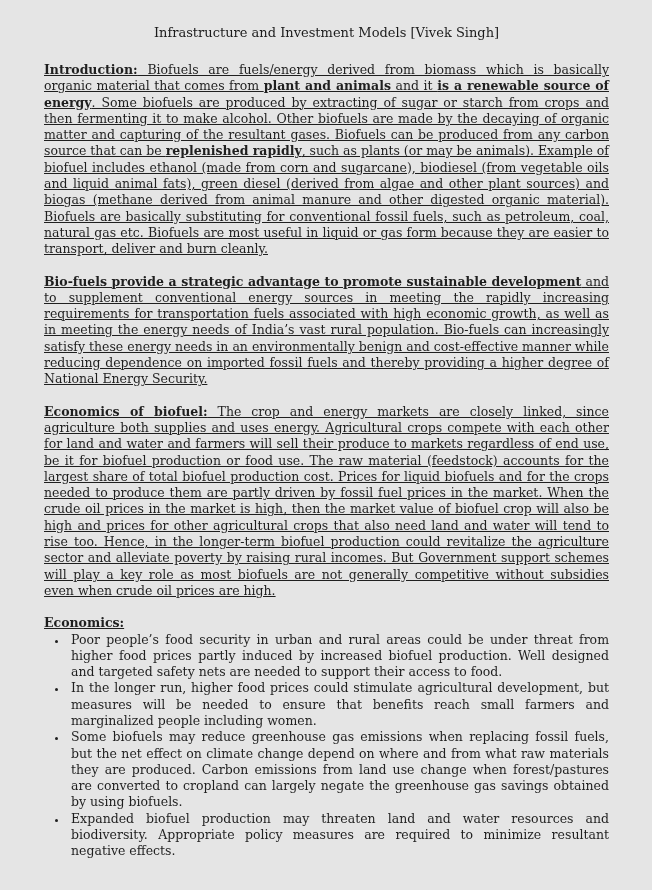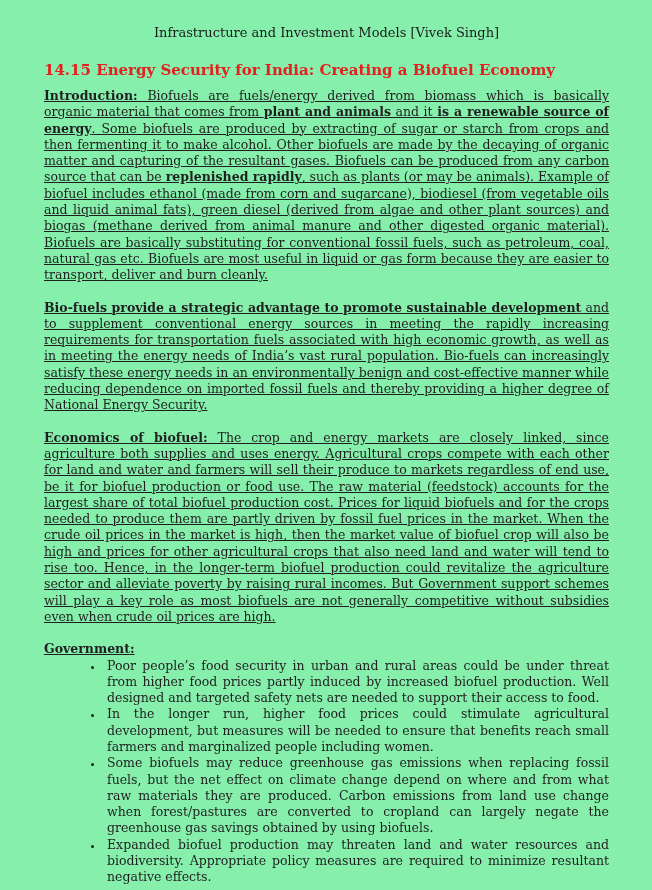--- a/index.html
+++ b/index.html
@@ -3,21 +3,21 @@
 <meta charset="utf-8">
 <style>
   :root { --accent: #e2201f; --ink: #1f1f1f; }
   * { box-sizing: border-box; }
   html, body { margin: 0; padding: 0; background: #ffffff; }
   body {
     width: 652px; height: 890px; overflow: hidden;
     font-family: "DejaVu Serif", "Liberation Serif", serif;
     color: var(--ink);
   }
-  .page { width: 652px; height: 890px; padding: 25px 43px 0 44px; background: #86efac; }
+  .page { width: 652px; height: 890px; padding: 25px 43px 0 44px; background: #e5e5e5; }
   .doc-header {
     text-align: center;
     font-size: 13px; line-height: 16px;
     margin: 0 0 21px 0;
     color: #1b1b1b;
   }
   .section-title {
     color: var(--accent);
     font-size: 15px; line-height: 17px;
     font-weight: bold;
@@ -35,41 +35,39 @@
   }
   .conclusion-heading span { font-weight: bold; text-decoration: underline; }
   .bullets {
     margin: 0; padding: 0 0 0 24px;
     list-style: disc outside;
   }
   .bullets li {
     font-size: 12.5px; line-height: 16.3px;
     text-align: justify;
     padding-left: 3px;
-    margin-left: 36px;
   }
   .bullets li::marker { font-size: 11px; }
 </style>
 </head>
 <body>
 
 <div class="page">
 
   <div class="doc-header">Infrastructure and Investment Models [Vivek Singh]</div>
 
-  <h1 class="section-title">14.15 Energy Security for India: Creating a Biofuel Economy</h1>
 
   <p class="para"><span style="font-weight: bold; text-decoration: underline;">Introduction:</span><span> Biofuels are fuels/energy derived from biomass which is basically organic material that comes from </span><span style="font-weight: bold;">plant and animals</span><span> and it </span><span style="font-weight: bold;">is a renewable source of energy</span><span>. Some biofuels are produced by extracting of sugar or starch from crops and then fermenting it to make alcohol. Other biofuels are made by the decaying of organic matter and capturing of the resultant gases. Biofuels can be produced from any carbon source that can be </span><span style="font-weight: bold;">replenished rapidly</span><span>, such as plants (or may be animals). Example of biofuel includes ethanol (made from corn and sugarcane), biodiesel (from vegetable oils and liquid animal fats), green diesel (derived from algae and other plant sources) and biogas (methane derived from animal manure and other digested organic material). Biofuels are basically substituting for conventional fossil fuels, such as petroleum, coal, natural gas etc. Biofuels are most useful in liquid or gas form because they are easier to transport, deliver and burn cleanly.</span></p>
 
   <p class="para"><span style="font-weight: bold;">Bio-fuels provide a strategic advantage to promote sustainable development</span><span> and to supplement conventional energy sources in meeting the rapidly increasing requirements for transportation fuels associated with high economic growth, as well as in meeting the energy needs of India’s vast rural population. Bio-fuels can increasingly satisfy these energy needs in an environmentally benign and cost-effective manner while reducing dependence on imported fossil fuels and thereby providing a higher degree of National Energy Security.</span></p>
 
   <p class="para"><span style="font-weight: bold; text-decoration: underline;">Economics of biofuel:</span><span> The crop and energy markets are closely linked, since agriculture both supplies and uses energy. Agricultural crops compete with each other for land and water and farmers will sell their produce to markets regardless of end use, be it for biofuel production or food use. The raw material (feedstock) accounts for the largest share of total biofuel production cost. Prices for liquid biofuels and for the crops needed to produce them are partly driven by fossil fuel prices in the market. When the crude oil prices in the market is high, then the market value of biofuel crop will also be high and prices for other agricultural crops that also need land and water will tend to rise too. Hence, in the longer-term biofuel production could revitalize the agriculture sector and alleviate poverty by raising rural incomes. But Government support schemes will play a key role as most biofuels are not generally competitive without subsidies even when crude oil prices are high.</span></p>
 
   <div class="conclusion-heading">
-    <span>Government:</span>
+    <span>Economics:</span>
   </div>
 
   <ul class="bullets">
     <li>Poor people’s food security in urban and rural areas could be under threat from higher food prices partly induced by increased biofuel production. Well designed and targeted safety nets are needed to support their access to food.</li>
     <li>In the longer run, higher food prices could stimulate agricultural development, but measures will be needed to ensure that benefits reach small farmers and marginalized people including women.</li>
     <li>Some biofuels may reduce greenhouse gas emissions when replacing fossil fuels, but the net effect on climate change depend on where and from what raw materials they are produced. Carbon emissions from land use change when forest/pastures are converted to cropland can largely negate the greenhouse gas savings obtained by using biofuels.</li>
     <li>Expanded biofuel production may threaten land and water resources and biodiversity. Appropriate policy measures are required to minimize resultant negative effects.</li>
   </ul>
 
 </div>

